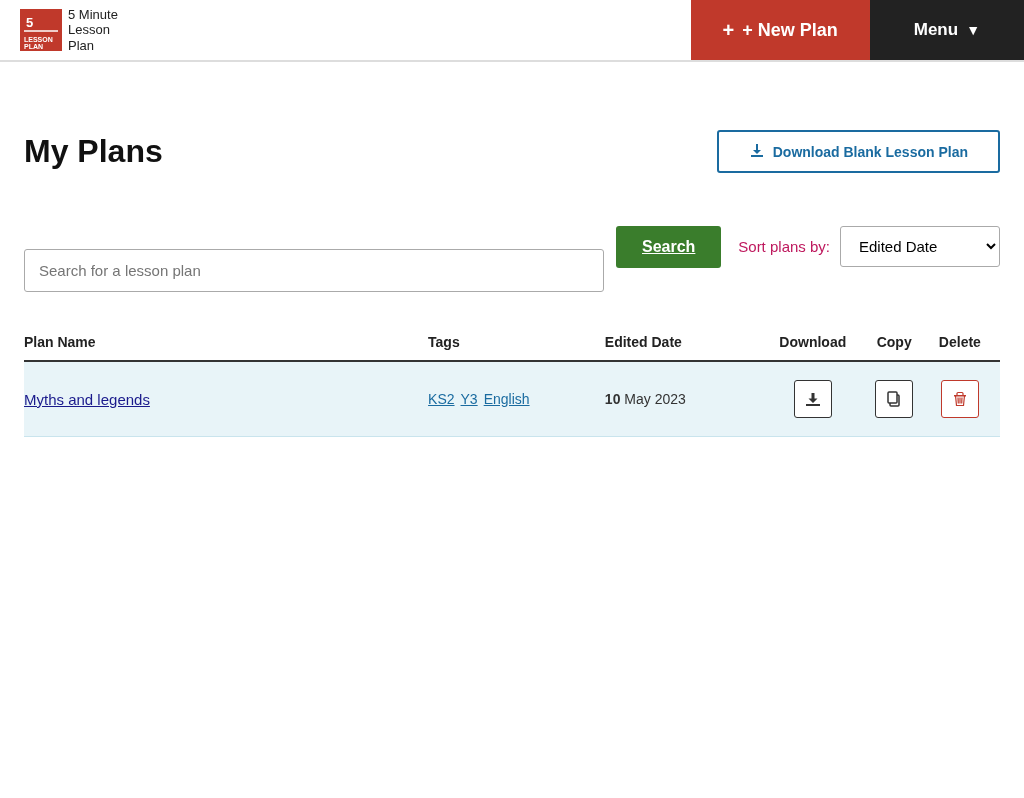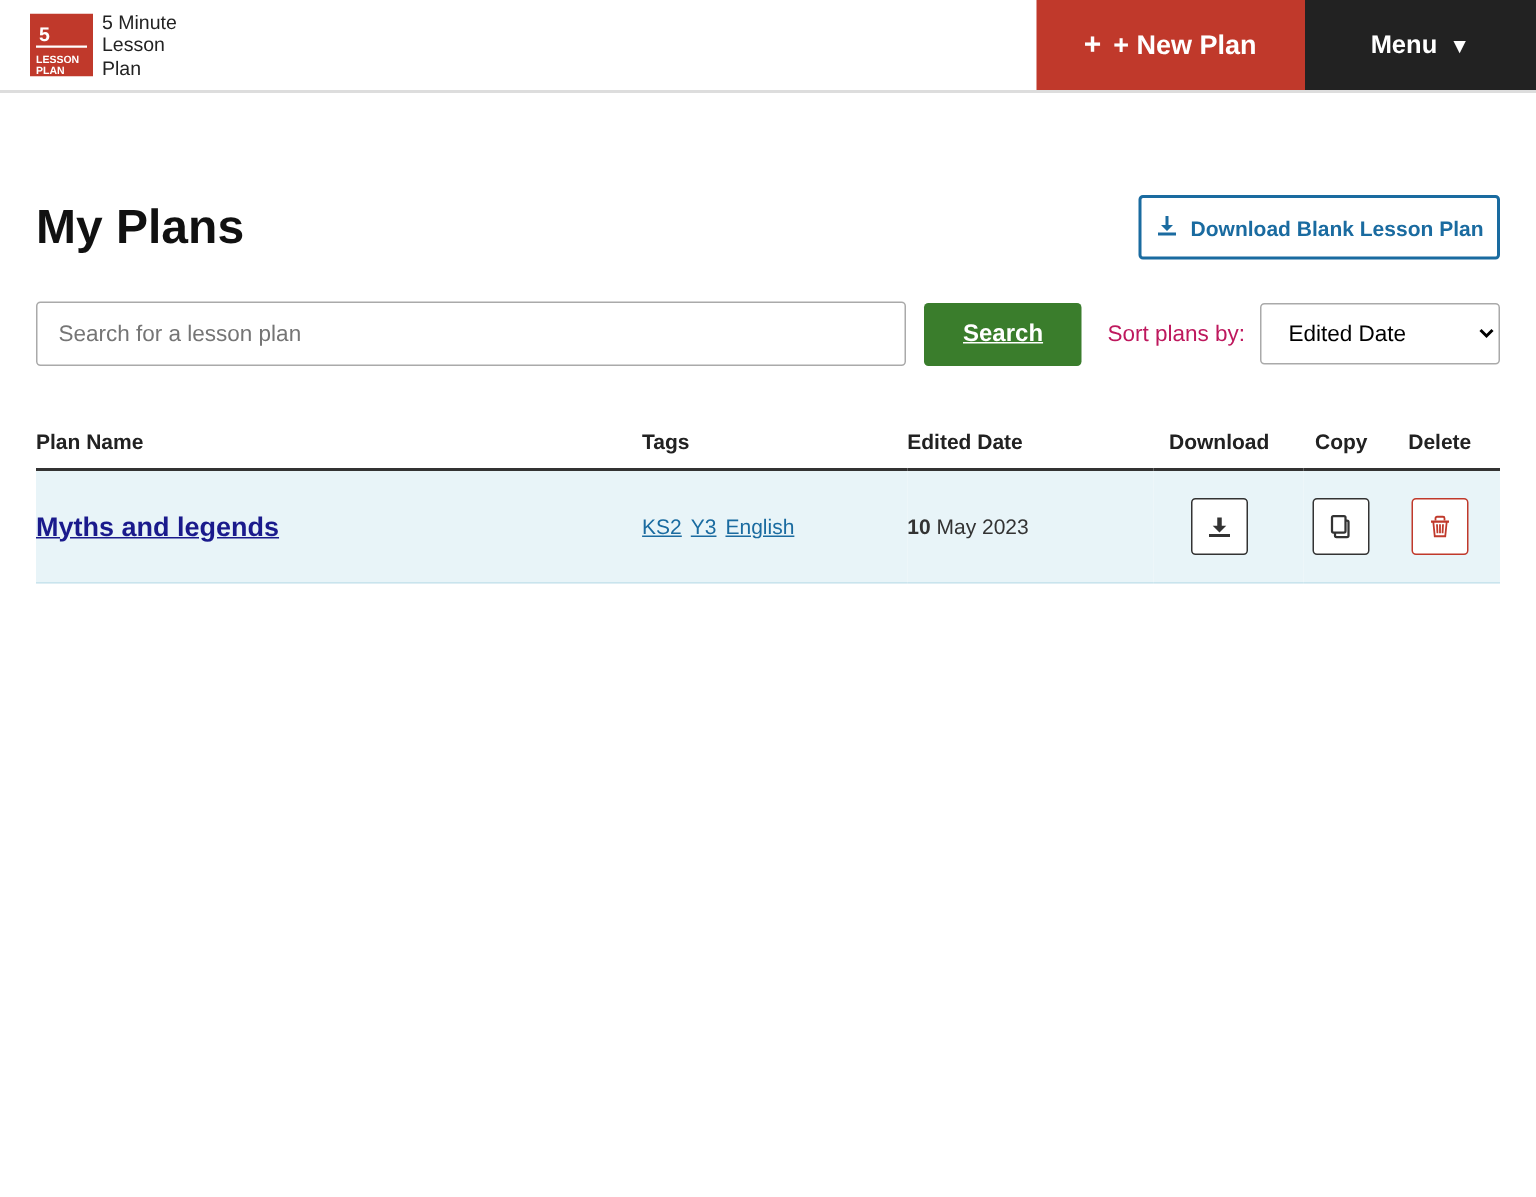--- a/index.html
+++ b/index.html
@@ -76,21 +76,21 @@
     }
     .page-title {
       font-size: 32px;
       font-weight: 900;
       color: #111;
     }
     .download-blank-btn {
       border: 2px solid #1a6ba0;
       background: #fff;
       color: #1a6ba0;
-      padding: 10px 9px;
+      padding: 10px 30px;
       font-size: 14px;
       font-weight: bold;
       cursor: pointer;
       display: flex;
       align-items: center;
       gap: 8px;
       border-radius: 3px;
     }
 
     
@@ -102,20 +102,21 @@
     }
     .search-input {
       flex: 1;
       max-width: 580px;
       border: 1px solid #aaa;
       padding: 12px 14px;
       font-size: 15px;
       border-radius: 3px;
       outline: none;
       color: #888;
+      margin-top: 48px;
     }
     .search-btn {
       background: #3a7d2c;
       color: #fff;
       border: none;
       padding: 12px 26px;
       font-size: 16px;
       font-weight: bold;
       cursor: pointer;
       border-radius: 3px;
@@ -168,22 +169,22 @@
       border-bottom: 1px solid #c9e4ed;
     }
     .plans-table td {
       padding: 18px 12px 18px 0;
       font-size: 14px;
       vertical-align: middle;
     }
     .plan-name-link {
       color: #1a1a8c;
       text-decoration: underline;
-      font-weight: bold;
-      font-size: 18px;
+      font-weight: normal;
+      font-size: 15px;
       cursor: pointer;
       margin-top: 35px;
     }
     .tag-link {
       color: #1a6ba0;
       cursor: pointer;
       font-size: 14px;
       margin-right: 6px;
     }
     .edited-date {

